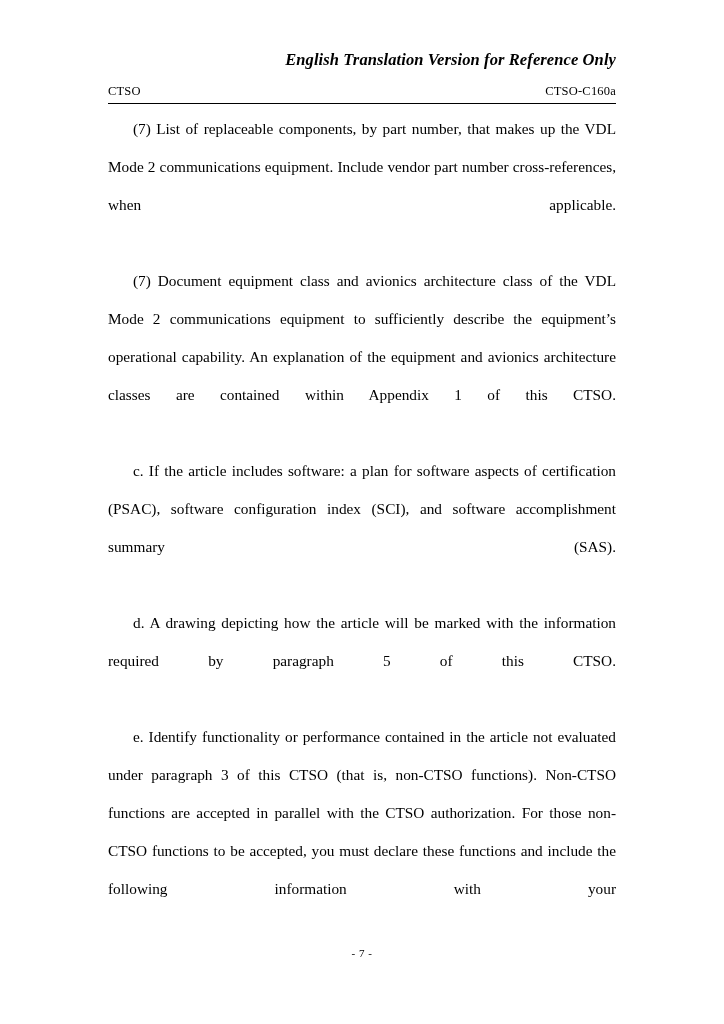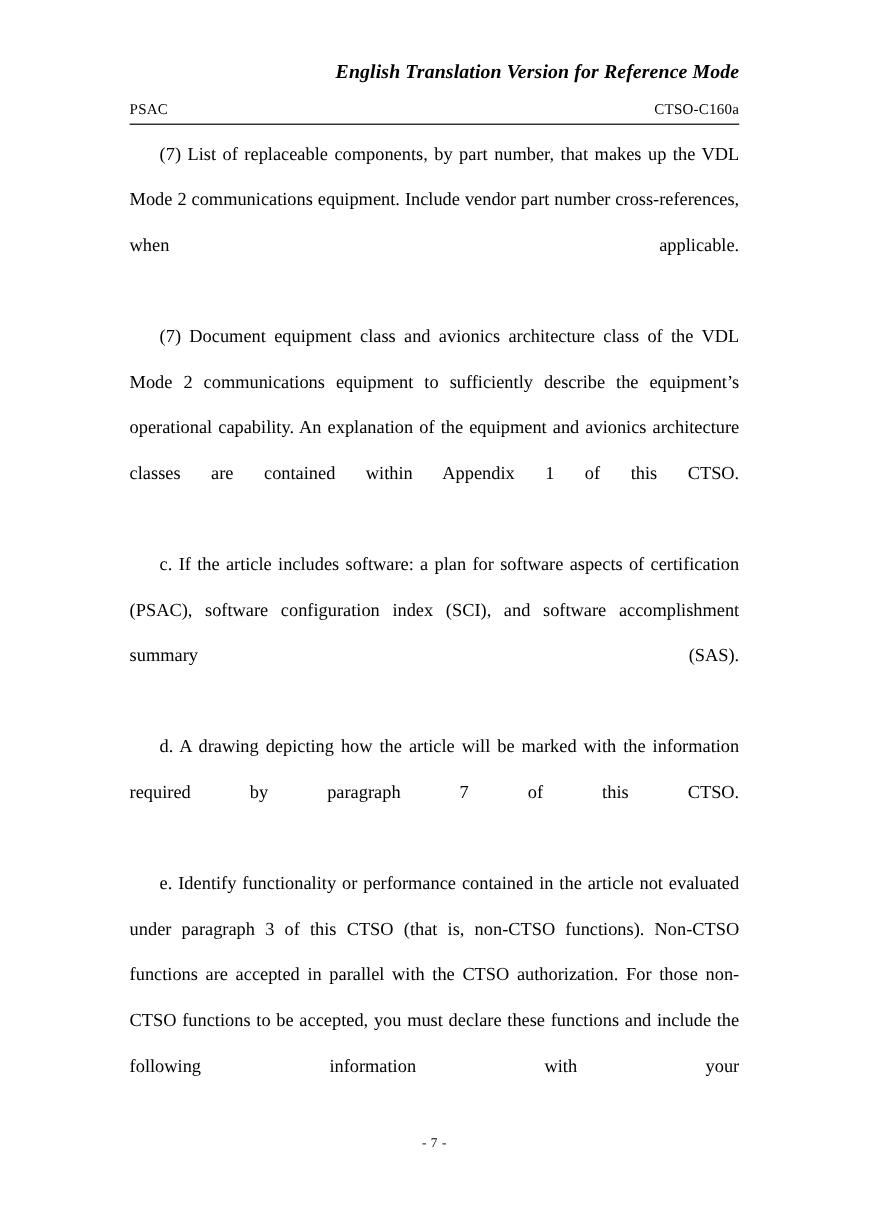--- a/index.html
+++ b/index.html
@@ -92,32 +92,32 @@
     font-size: 11px;
     line-height: 14px;
     letter-spacing: 0.5px;
   }
 </style>
 </head>
 <body>
 
 <div class="page">
 
-  <div class="header-title">English Translation Version for Reference Mode</div>
+  <div class="header-title">English Translation Version for Reference Only</div>
 
   <div class="running-head">
     <div class="running-head-inner">
-      <span class="left">PSAC</span>
+      <span class="left">CTSO</span>
       <span class="right">CTSO-C160a</span>
     </div>
   </div>
 
   <div class="body-block">
     <p class="para">(7) List of replaceable components, by part number, that makes up the VDL Mode 2 communications equipment. Include vendor part number cross-references, when applicable.</p>
     <p class="para">(7) Document equipment class and avionics architecture class of the VDL Mode 2 communications equipment to sufficiently describe the equipment’s operational capability. An explanation of the equipment and avionics architecture classes are contained within Appendix 1 of this CTSO.</p>
     <p class="para">c. If the article includes software: a plan for software aspects of certification (PSAC), software configuration index (SCI), and software accomplishment summary (SAS).</p>
-    <p class="para">d. A drawing depicting how the article will be marked with the information required by paragraph 7 of this CTSO.</p>
+    <p class="para">d. A drawing depicting how the article will be marked with the information required by paragraph 5 of this CTSO.</p>
     <p class="para">e. Identify functionality or performance contained in the article not evaluated under paragraph 3 of this CTSO (that is, non-CTSO functions). Non-CTSO functions are accepted in parallel with the CTSO authorization. For those non-CTSO functions to be accepted, you must declare these functions and include the following information with your</p>
   </div>
 
   <div class="footer">- 7 -</div>
 
 </div>
 
 </body></html>

